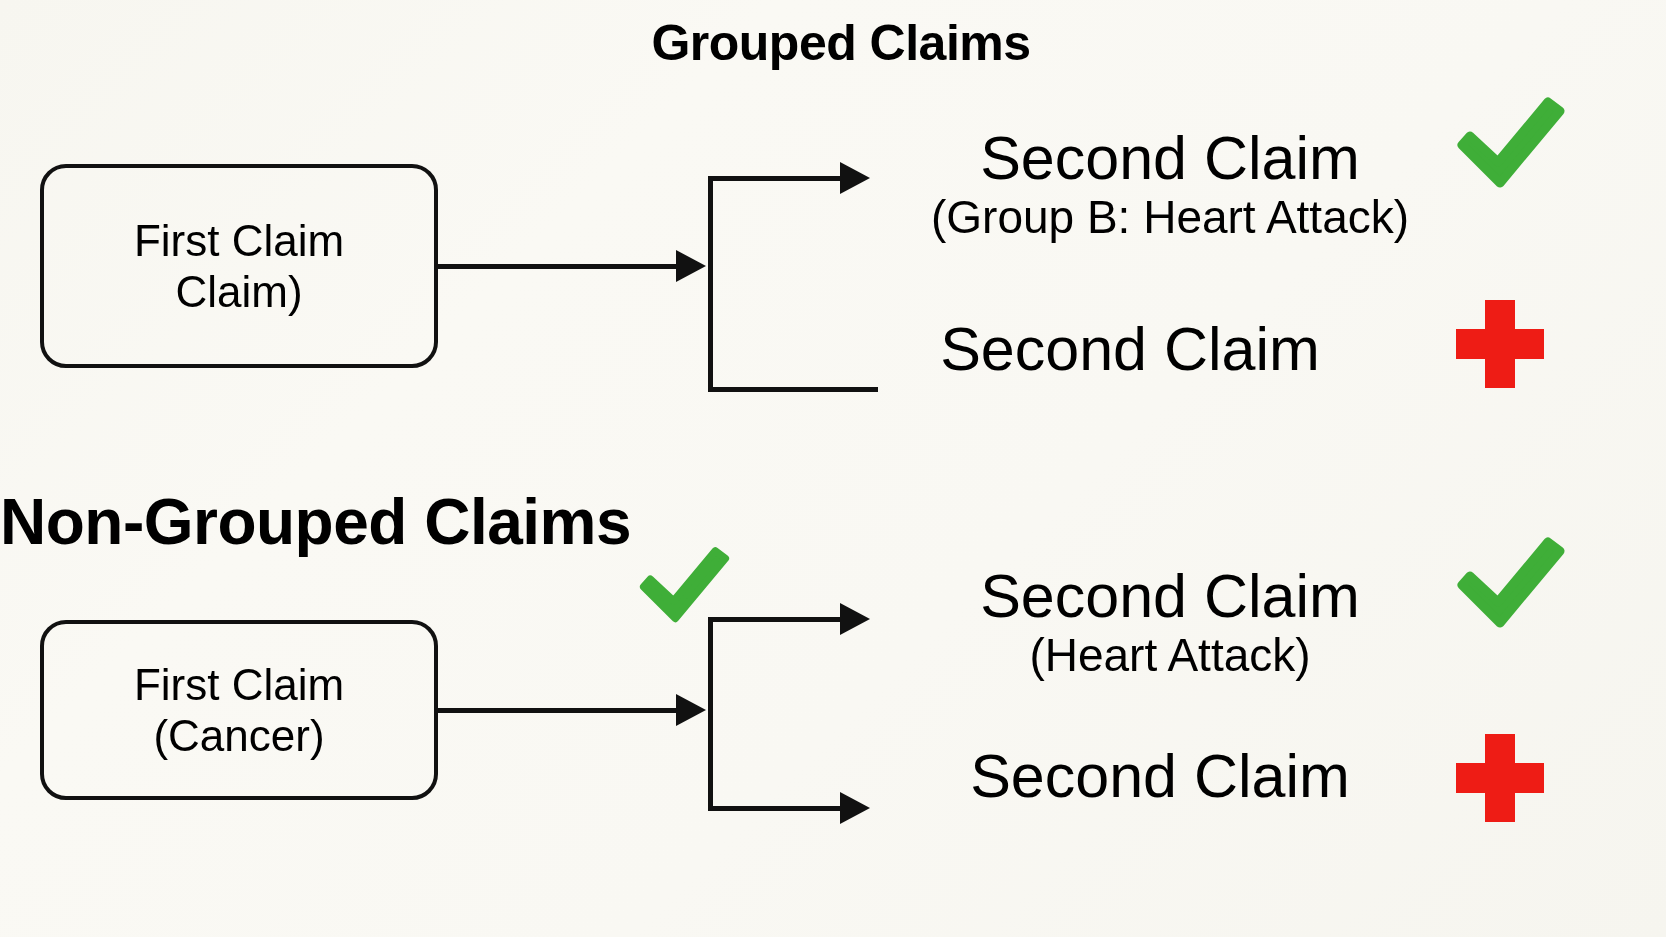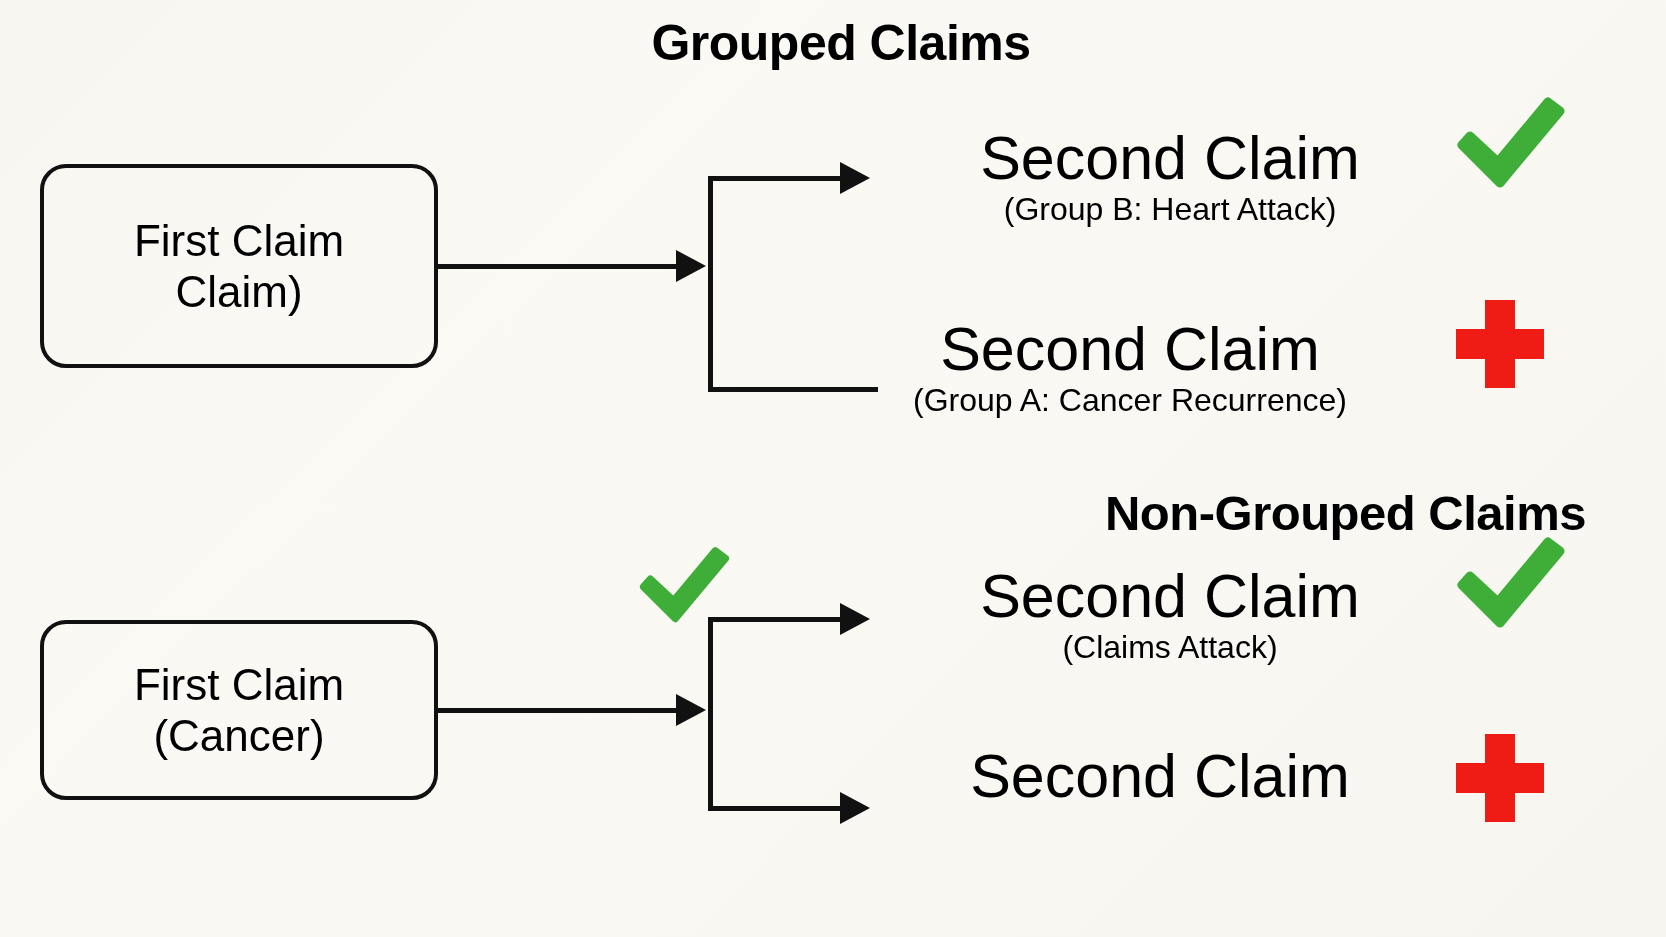--- a/index.html
+++ b/index.html
@@ -28,22 +28,22 @@
   }
   #title-grouped {
     left: 8px; top: 14px;
     width: 1666px;
     text-align: center;
     font-size: 50px;
   }
   #title-nongrouped {
     left: 0; top: 485px;
     width: 1666px;
-    text-align: right;
-    font-size: 49px;
+    text-align: left;
+    font-size: 64px;
     padding-right: 80px;
     box-sizing: border-box;
   }
 
   
   .claim-box {
     position: absolute;
     border: 4px solid #111111;
     border-radius: 26px;
     background: transparent;
@@ -89,21 +89,21 @@
   }
 
   
   .claim-text {
     position: absolute;
     color: #000000;
     line-height: 1.12;
     white-space: nowrap;
   }
   .claim-text .l1 { font-size: 61px; }
-  .claim-text .l2 { font-size: 32px; }
+  .claim-text .l2 { font-size: 46px; }
 
   
   .icon-check { position: absolute; }
   .icon-cross { position: absolute; }
 </style>
 </head>
 <body>
 
 <div id="canvas">
 
@@ -127,21 +127,20 @@
   <div class="claim-text" style="left:880px; top:124px; width:580px; text-align:center;">
     <div class="l1">Second Claim</div>
     <div class="l2">(Group B: Heart Attack)</div>
   </div>
   <svg class="icon-check" style="left:1448px; top:88px;" width="120" height="105" viewBox="0 0 120 105">
     <path d="M 14 57 L 22 48 L 50 74 L 100 14 L 112 23 L 52 95 Z" fill="#3FAE38" stroke="#3FAE38" stroke-width="9" stroke-linejoin="round" stroke-linecap="round"></path>
   </svg>
 
   <div class="claim-text" style="left:800px; top:315px; width:660px; text-align:center;">
     <div class="l1">Second Claim</div>
-    <div class="l2">(Group A: Cancer Recurrence)</div>
   </div>
   <svg class="icon-cross" style="left:1452px; top:296px;" width="96" height="96" viewBox="0 0 96 96">
     <path d="M 33 4 L 63 4 L 63 33 L 92 33 L 92 63 L 63 63 L 63 92 L 33 92 L 33 63 L 4 63 L 4 33 L 33 33 Z" fill="#EE1C15"></path>
   </svg>
 
   <div class="section-title" id="title-nongrouped">Non-Grouped Claims</div>
 
   <div class="claim-box" id="box-bottom">
     <div class="line">First Claim</div>
     <div class="line">(Cancer)</div>
@@ -157,21 +156,21 @@
   </svg>
 
   <div class="hline" style="left:708px; top:617px; width:134px;"></div>
   <div class="arrowhead" style="left:840px; top:603px;"></div>
 
   <div class="hline" style="left:708px; top:806px; width:134px;"></div>
   <div class="arrowhead" style="left:840px; top:792px;"></div>
 
   <div class="claim-text" style="left:900px; top:562px; width:540px; text-align:center;">
     <div class="l1">Second Claim</div>
-    <div class="l2">(Claims Attack)</div>
+    <div class="l2">(Heart Attack)</div>
   </div>
   <svg class="icon-check" style="left:1448px; top:528px;" width="120" height="105" viewBox="0 0 120 105">
     <path d="M 14 57 L 22 48 L 50 74 L 100 14 L 112 23 L 52 95 Z" fill="#3FAE38" stroke="#3FAE38" stroke-width="9" stroke-linejoin="round" stroke-linecap="round"></path>
   </svg>
 
   <div class="claim-text" style="left:890px; top:742px; width:540px; text-align:center;">
     <div class="l1">Second Claim</div>
   </div>
   <svg class="icon-cross" style="left:1452px; top:730px;" width="96" height="96" viewBox="0 0 96 96">
     <path d="M 33 4 L 63 4 L 63 33 L 92 33 L 92 63 L 63 63 L 63 92 L 33 92 L 33 63 L 4 63 L 4 33 L 33 33 Z" fill="#EE1C15"></path>

